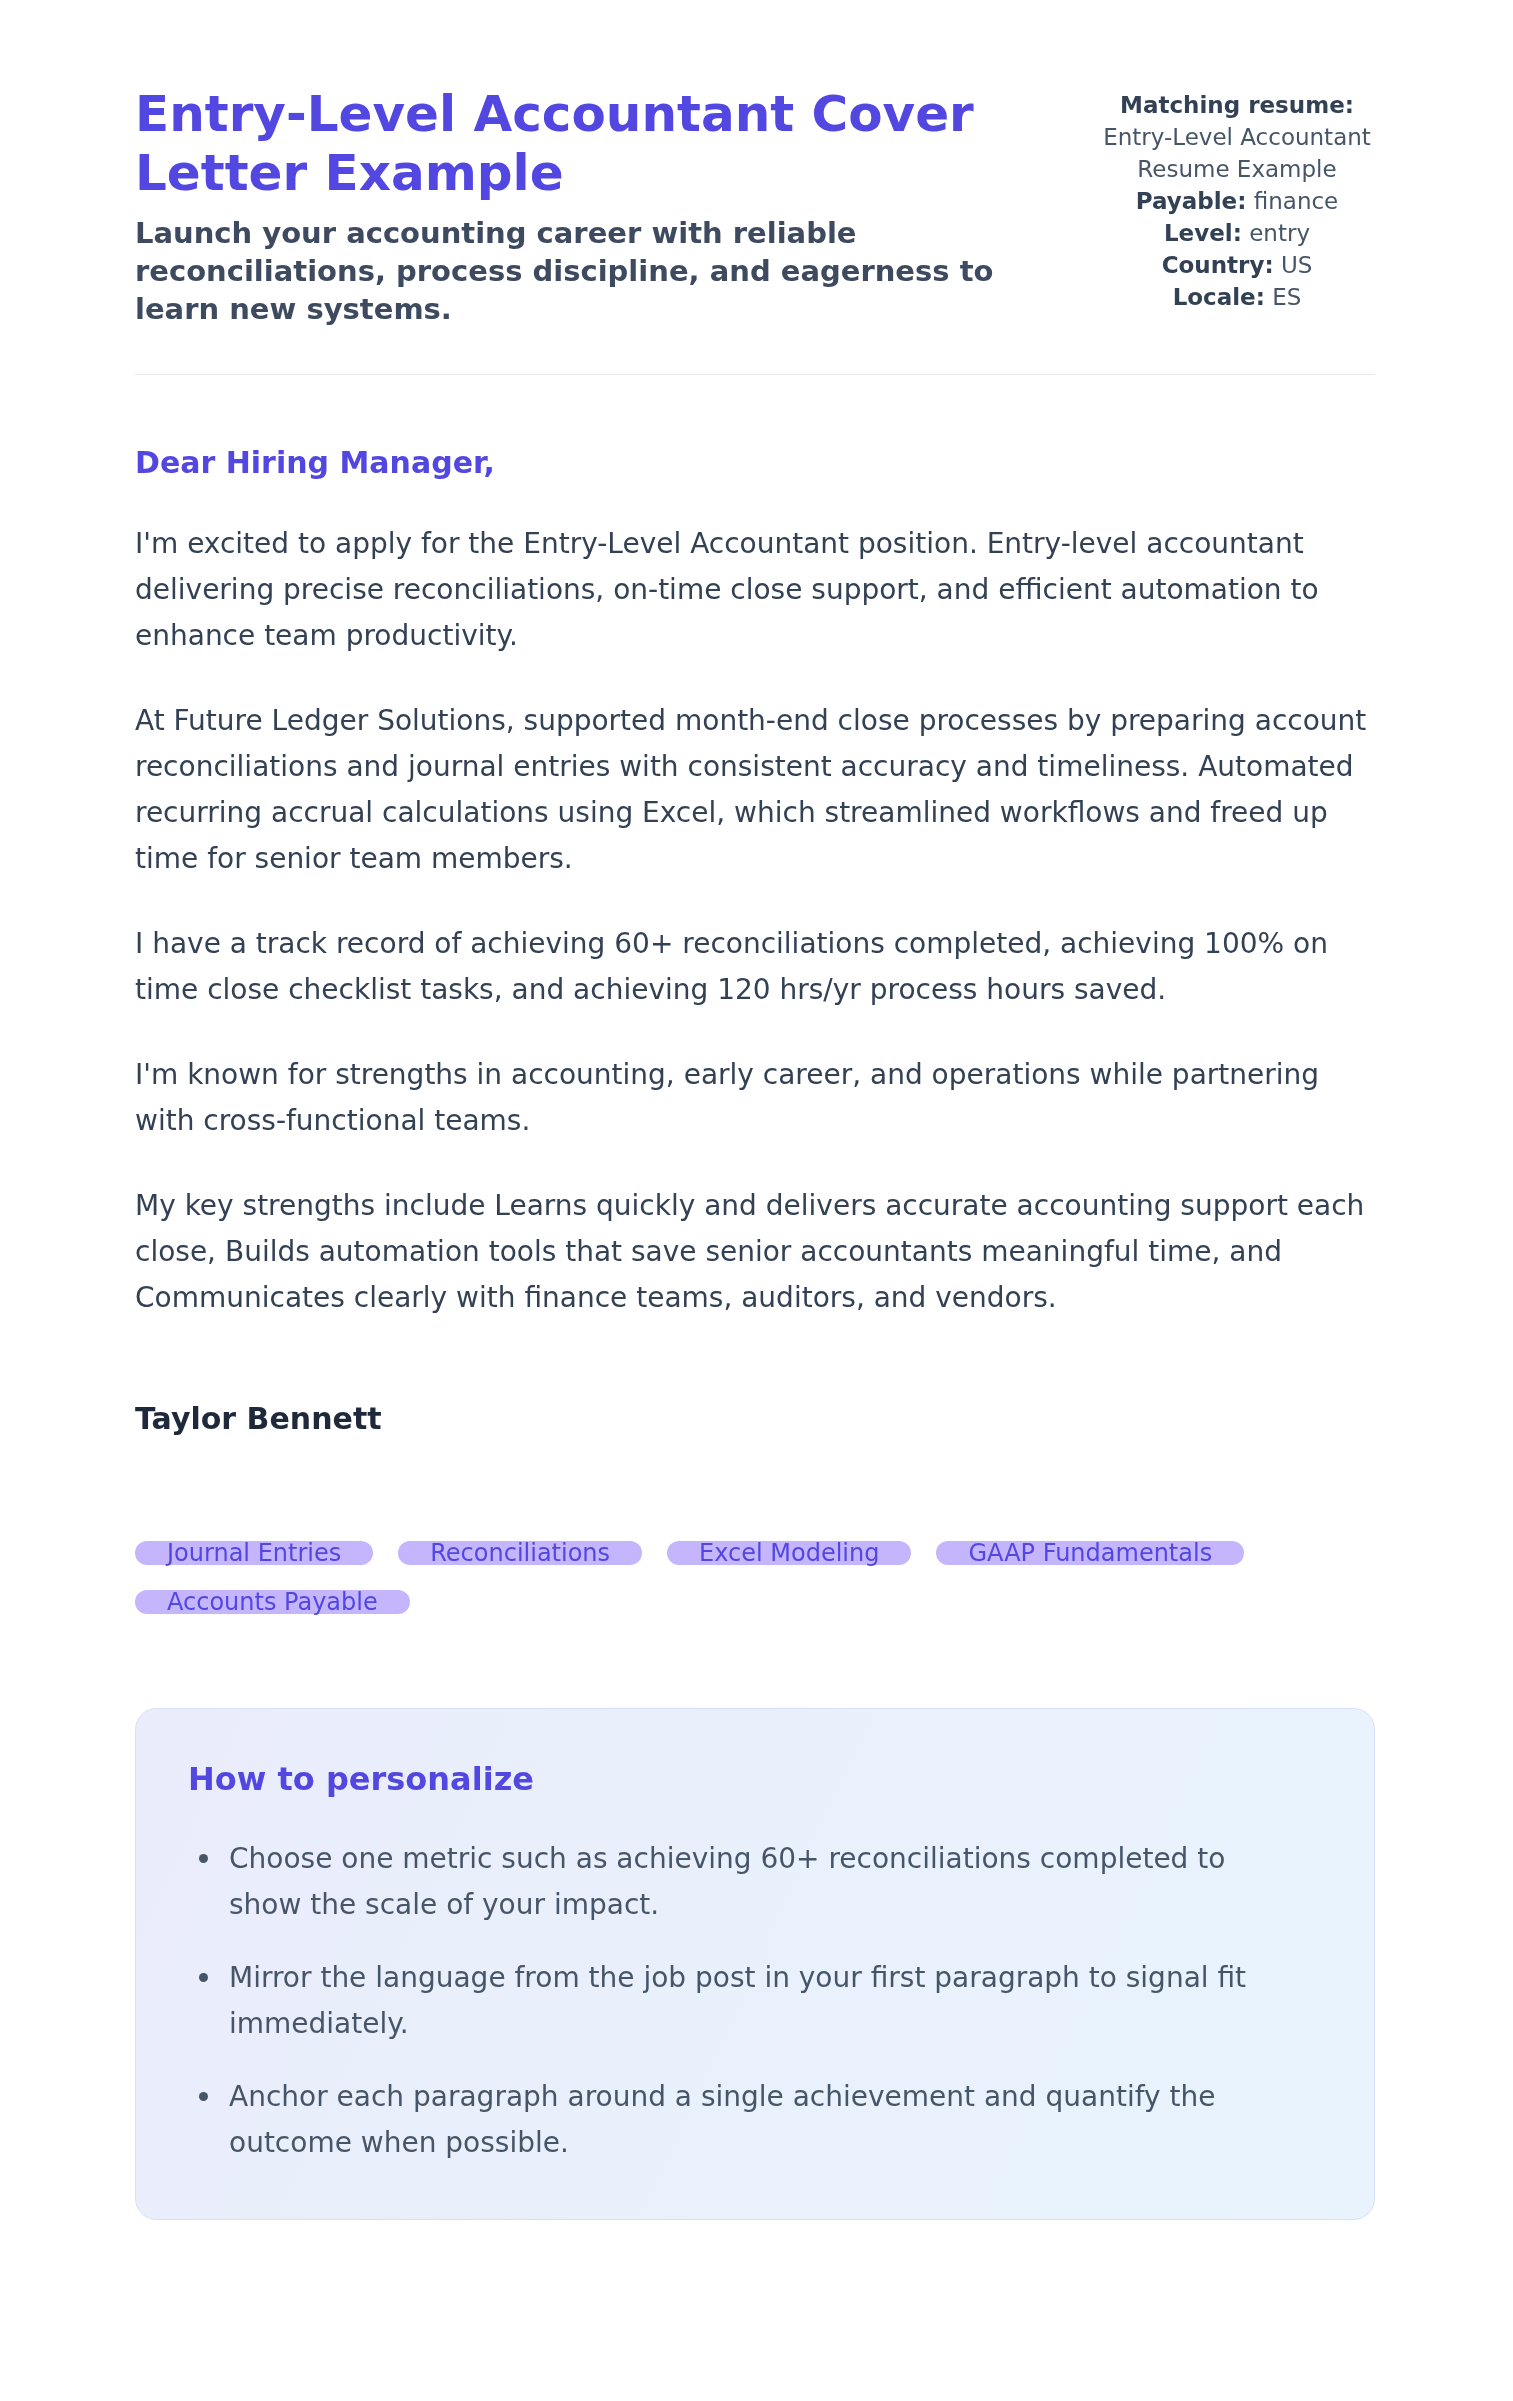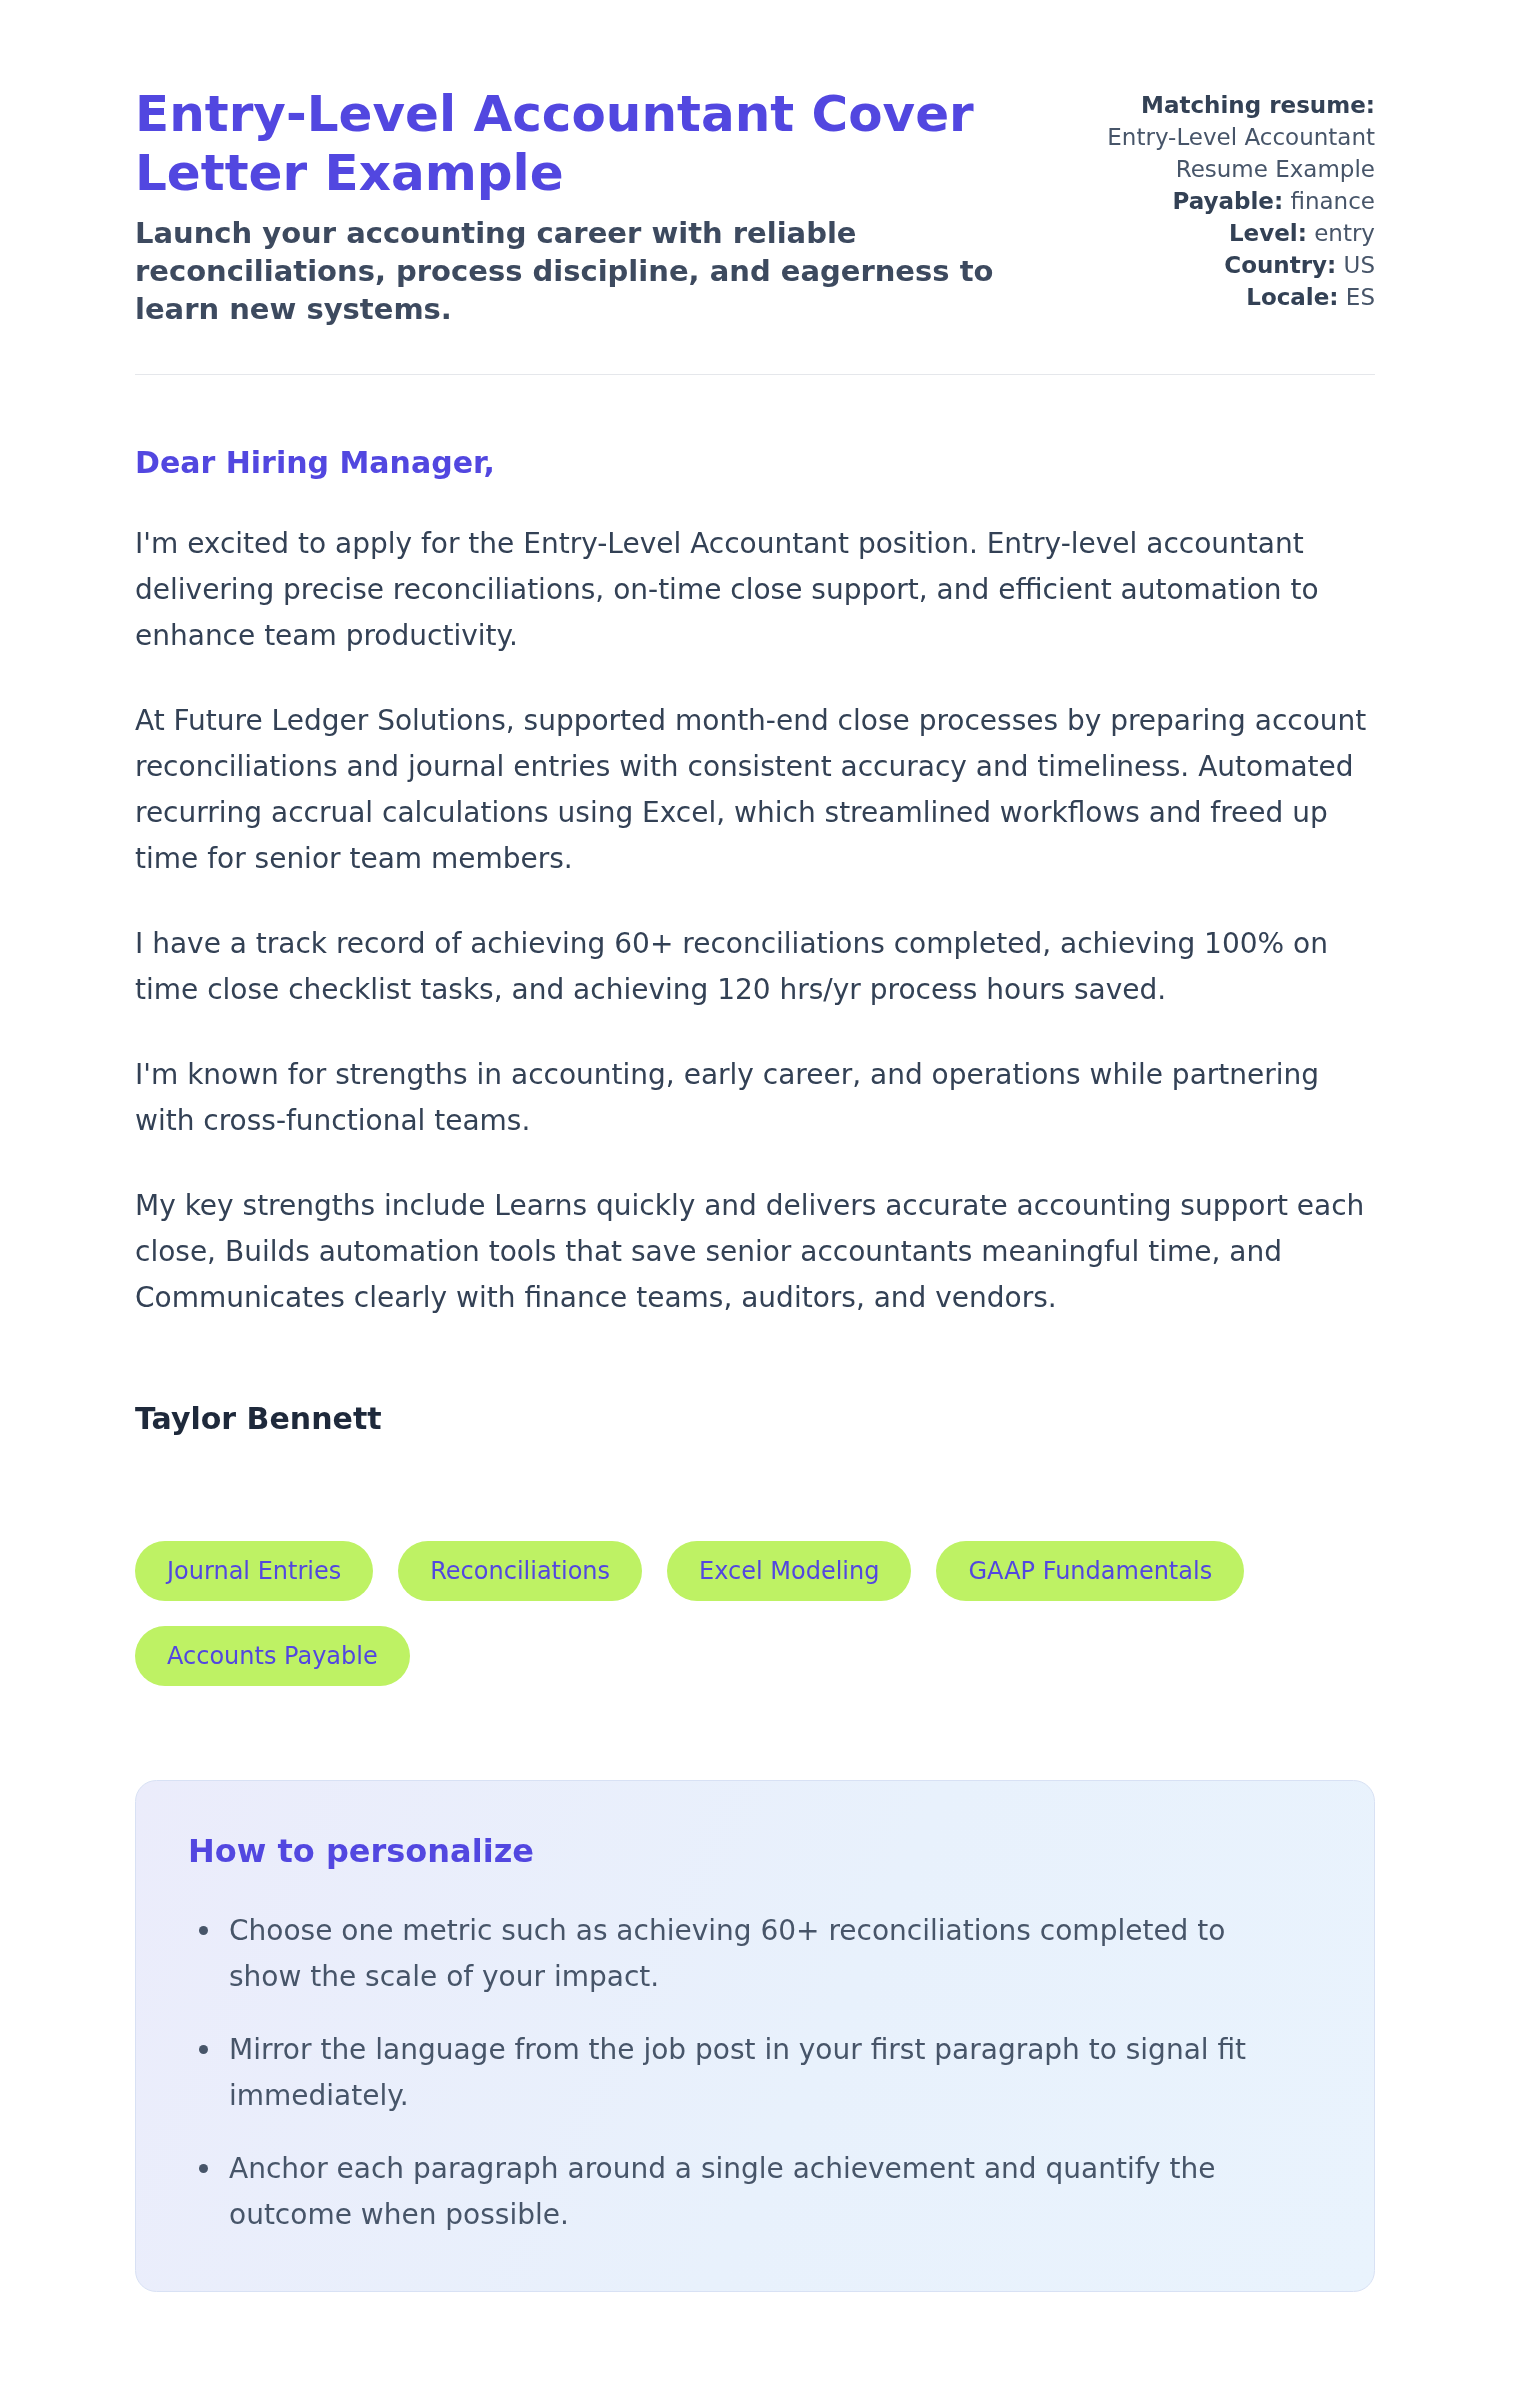--- a/index.html
+++ b/index.html
@@ -35,21 +35,21 @@
   .page-subtitle {
     margin-top: 10.7px;
     font-size: 29px;
     line-height: 38px;
     font-weight: bold;
     color: #3d4a5f;
   }
   .meta {
     width: 276px;
     flex: 0 0 276px;
-    text-align: right;
+    text-align: center;
     font-size: 23px;
     line-height: 32px;
     color: #475569;
     padding-top: 3.6px;
   }
   .meta-row { margin: 0; }
   .meta-label { font-weight: bold; color: #334155; }
   .divider {
     border: none;
     border-top: 1.8px solid #e5e7eb;
@@ -85,25 +85,25 @@
   }
   
   .tags {
     margin-top: 103px;
     display: flex;
     flex-wrap: wrap;
     gap: 25px;
   }
   .tag-pill {
     display: inline-block;
-    background: #bef264;
+    background: #c4b5fd;
     color: #5247e0;
     font-size: 24px;
     line-height: 24px;
-    padding: 18px 32px;
+    padding: 0 32px;
     border-radius: 889px;
     white-space: nowrap;
   }
   
   .tips-box {
     margin-top: 94px;
     border-radius: 21.4px;
     border: 1.8px solid #d8e1f4;
     background: linear-gradient(115deg, #ebecfb 0%, #e8f1fc 55%, #e9f3fd 100%);
     padding: 50px 52px 53px 52px;

